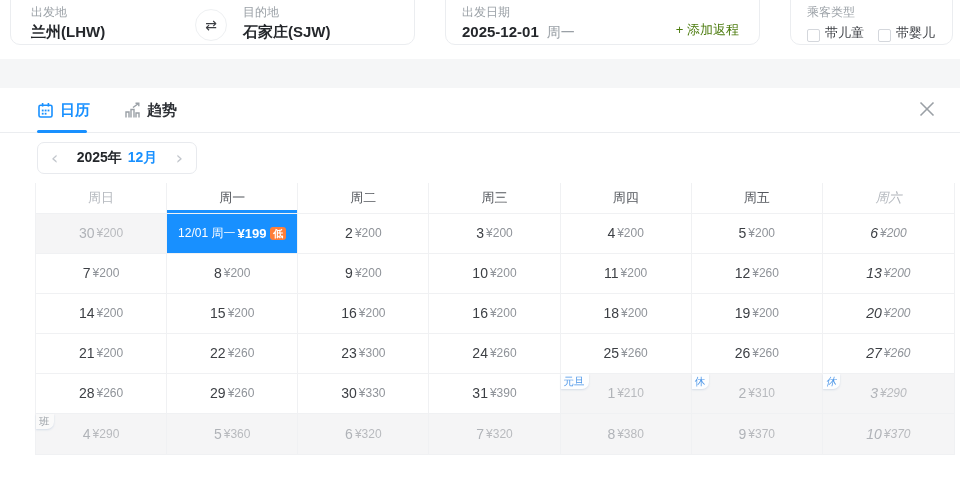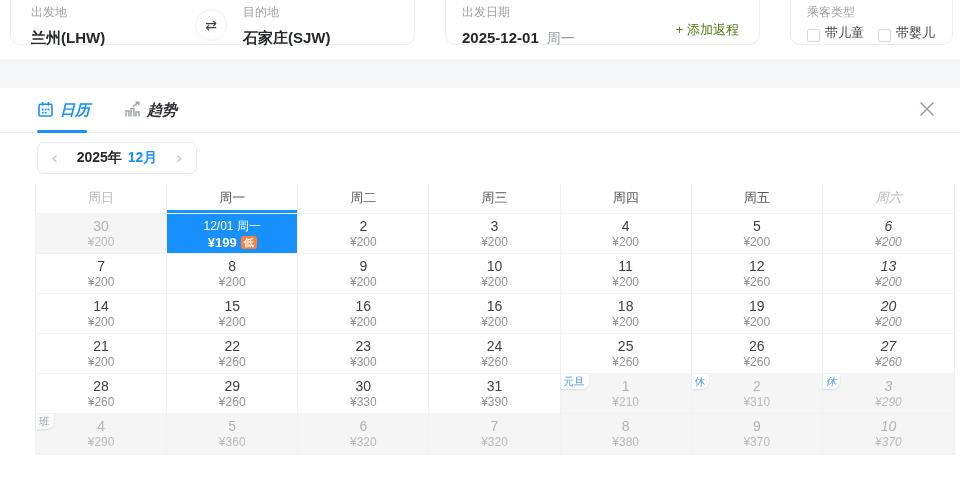--- a/index.html
+++ b/index.html
@@ -7,38 +7,38 @@
        font-family:"Liberation Sans","DejaVu Sans",sans-serif;color:#333;}
 
   
   .card{position:absolute;top:-12px;height:57px;background:#fff;border:1px solid #ebedf0;
         border-radius:10px;box-sizing:border-box;}
   .card-route{left:10px;width:405px;}
   .card-date{left:445px;width:315px;}
   .card-pax{left:790px;width:163px;}
   .fld{position:absolute;top:16px;}
   .fld .lbl{font-size:12px;color:#9aa0a6;line-height:14px;}
-  .fld .val{font-size:15px;font-weight:bold;color:#24272b;margin-top:10px;white-space:nowrap;}
+  .fld .val{font-size:15px;font-weight:bold;color:#24272b;margin-top:4px;white-space:nowrap;}
   .swap{position:absolute;left:184px;top:20px;width:30px;height:30px;border:1px solid #eef0f2;
         border-radius:50%;background:#fff;display:flex;align-items:center;justify-content:center;
         font-size:14px;color:#3c3f44;cursor:pointer;}
   .dateval{display:flex;align-items:baseline;gap:8px;}
   .dateval .wd{font-size:14px;font-weight:normal;color:#9aa0a6;}
   .addreturn{position:absolute;right:20px;top:32px;font-size:13px;color:#4d7c0f;}
   .paxrow{display:flex;gap:14px;margin-top:5px;}
   .ckb{display:flex;align-items:flex-end;gap:5px;font-size:13px;color:#3c3f44;}
   .box{width:13px;height:13px;border:1px solid #d4d7dc;border-radius:2px;background:#fff;box-sizing:border-box;}
 
   
   .band{position:absolute;left:0;right:0;top:59px;height:29px;background:#f5f6f7;}
 
   
   .tabsbar{position:absolute;left:0;right:0;top:88px;height:45px;background:#fff;
            border-bottom:1px solid #ebedf0;display:flex;align-items:center;padding-left:37px;box-sizing:border-box;}
-  .tab{display:flex;align-items:flex-start;gap:6px;font-size:15px;font-weight:bold;cursor:pointer;font-style:italic;}
+  .tab{display:flex;align-items:center;gap:6px;font-size:15px;font-weight:bold;cursor:pointer;}
   .tab.active{color:#1890ff;}
   .tab.inactive{color:#2e3136;margin-left:34px;}
   .tab-underline{position:absolute;left:37px;bottom:-1px;width:50px;height:3px;background:#1890ff;border-radius:2px;}
   .closex{position:absolute;right:22px;top:98px;width:22px;height:22px;cursor:pointer;
           display:flex;align-items:center;justify-content:center;}
 
   
   .monthnav{position:absolute;left:37px;top:142px;width:160px;height:32px;border:1px solid #e8eaee;
             border-radius:7px;display:flex;align-items:center;justify-content:space-between;
             padding:0 13px;box-sizing:border-box;background:#fff;}
@@ -47,21 +47,21 @@
   .mn-title .mon{color:#1890ff;margin-left:6px;}
 
   
   .cal{position:absolute;left:35px;top:183px;width:920px;border:1px solid #f0f1f3;border-top:none;box-sizing:border-box;}
   .hrow,.wrow{display:grid;grid-template-columns:repeat(7,1fr);}
   .hcell{position:relative;height:31px;display:flex;align-items:center;justify-content:center;
          font-size:13px;color:#55585e;border-right:1px solid #f0f1f3;border-bottom:1px solid #f0f1f3;box-sizing:border-box;}
   .hcell.muted{color:#b4b8be;}
   .hcell:last-child,.cell:last-child{border-right:none;font-style:italic;}
   .hline{position:absolute;left:0;right:0;bottom:0;height:3px;background:#1890ff;}
-  .cell{position:relative;height:40px;display:flex;flex-direction:column;align-items:center;justify-content:center;
+  .cell{position:relative;height:40px;display:flex;flex-direction:row;align-items:center;justify-content:center;
         gap:2px;border-right:1px solid #f0f1f3;border-bottom:1px solid #f0f1f3;box-sizing:border-box;
         background:#fff;cursor:pointer;}
   .wrow:last-child .cell{border-bottom:none;}
   .cell .day{font-size:14px;color:#3c3f44;line-height:15px;}
   .cell .price{font-size:12px;color:#8f9399;line-height:13px;display:flex;align-items:flex-start;}
   .cell.other{background:#f5f5f6;}
   .cell.other .day{color:#b0b3b8;}
   .cell.other .price{color:#b8babe;}
   .cell.selected{background:#1890ff;}
   .cell.selected .day{color:#fff;font-size:12px;}

